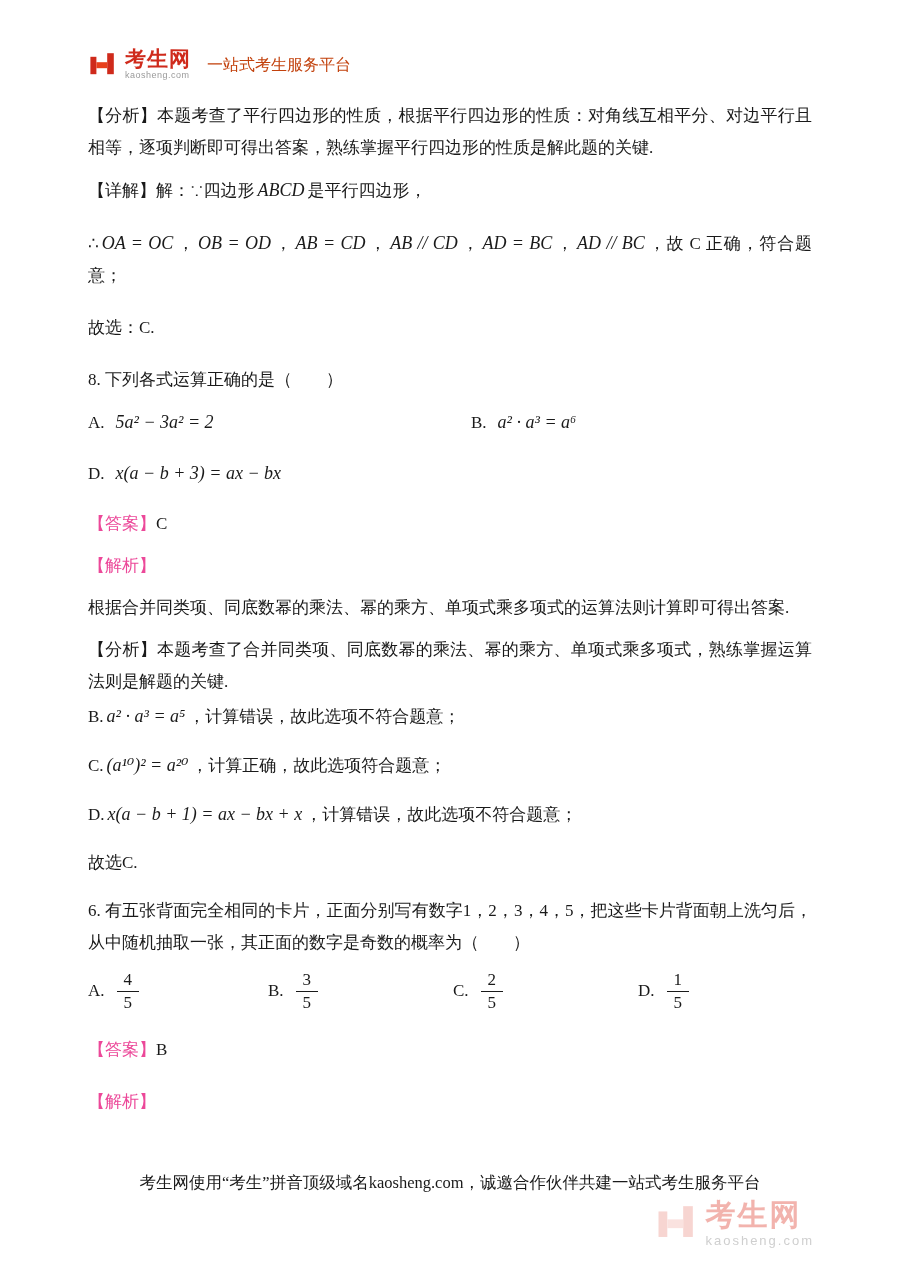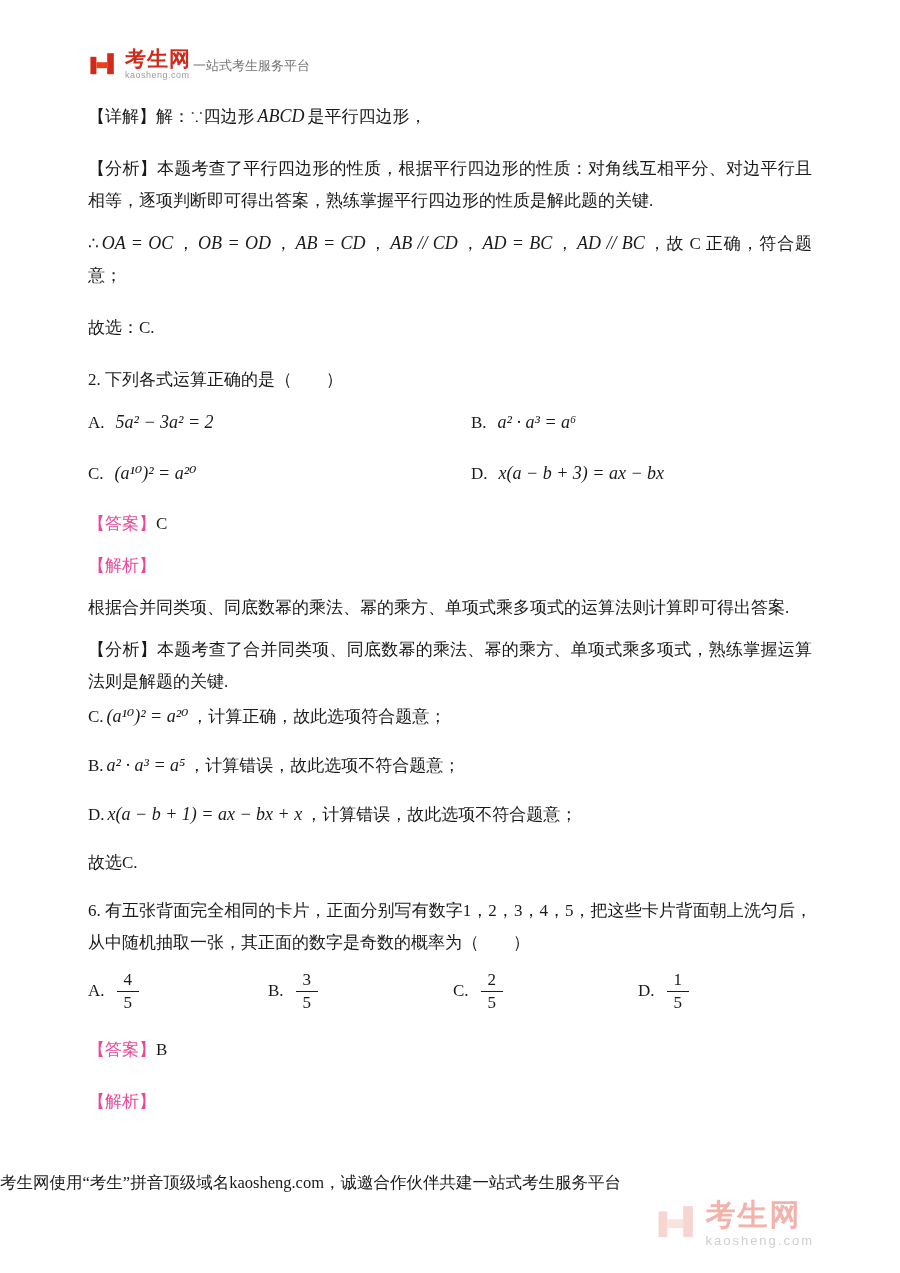--- a/index.html
+++ b/index.html
@@ -6,40 +6,40 @@
   .page{
     position:relative;width:900px;height:1273px;margin:0 auto;background:#ffffff;
     font-family:"Liberation Serif","DejaVu Serif",serif;color:#1a1a1a;overflow:hidden;
   }
   
   .logo{position:absolute;top:48px;left:88px;display:flex;align-items:center;}
   .logo-icon{width:30px;height:30px;display:inline-block;margin-right:7px;}
   .logo-text{display:flex;flex-direction:column;line-height:1;}
   .logo-brand{font-family:"Liberation Sans","DejaVu Sans",sans-serif;font-weight:bold;font-size:21px;color:#cf2a1b;letter-spacing:1px;}
   .logo-domain{font-family:"Liberation Sans","DejaVu Sans",sans-serif;font-size:9px;color:#9a9a9a;margin-top:2px;letter-spacing:.5px;}
-  .logo-tagline{font-family:"Liberation Sans","DejaVu Sans",sans-serif;font-size:13px;color:#737373;margin-left:2px;margin-top:3px;}
+  .logo-tagline{font-family:"Liberation Sans","DejaVu Sans",sans-serif;font-size:16px;color:#c2410c;margin-left:16px;margin-top:3px;}
   
   .doc{position:absolute;top:100px;left:88px;right:88px;text-align:justify;}
   .para{font-size:17px;line-height:32px;margin:0 0 10px 0;}
   .para.tight{margin-bottom:2px;}
   .para.sp-md{margin-bottom:16px;}
   .para.sp-lg{margin-bottom:20px;}
   .txt{font-family:"Liberation Serif","DejaVu Serif",serif;}
   .math{font-family:"Liberation Serif","DejaVu Serif",serif;font-style:italic;font-size:18px;padding:0 3px;white-space:nowrap;}
   .ans-label{color:#ec4899;}
   .opt-row{margin:0 0 18px 0;font-size:17px;line-height:32px;}
   .opt-two{display:grid;grid-template-columns:1fr 1fr;gap:42px;}
   .opt-four{display:grid;grid-template-columns:180px 185px 185px 1fr;align-items:center;margin-bottom:20px;}
   .opt-cell{white-space:nowrap;}
   .opt-label{margin-right:8px;}
   .frac{display:inline-block;vertical-align:middle;text-align:center;line-height:1.3;font-size:17px;margin-left:4px;}
   .frac .num{display:block;padding:0 7px;}
   .frac .den{display:block;padding:0 7px;border-top:1.4px solid #1a1a1a;}
   
-  .footer{position:absolute;left:0;right:0;top:1172px;text-align:left;font-size:16.5px;color:#1a1a1a;}
+  .footer{position:absolute;left:0;right:0;top:1172px;text-align:center;font-size:16.5px;color:#1a1a1a;}
   
   .watermark{position:absolute;right:86px;top:1200px;display:flex;align-items:flex-start;}
   .wm-icon{width:44px;height:44px;display:inline-block;margin-right:6px;opacity:.55;}
   .wm-text{display:flex;flex-direction:column;line-height:1;}
   .wm-brand{font-family:"Liberation Sans","DejaVu Sans",sans-serif;font-weight:bold;font-size:30px;color:#f2b3ad;letter-spacing:2px;}
   .wm-domain{font-family:"Liberation Sans","DejaVu Sans",sans-serif;font-size:13px;color:#cfcfcf;letter-spacing:2px;margin-top:4px;}
 </style>
 </head>
 <body>
 
@@ -54,39 +54,38 @@
       </svg>
     </span>
     <span class="logo-text">
       <span class="logo-brand">考生网</span>
       <span class="logo-domain">kaosheng.com</span>
     </span>
     <span class="logo-tagline">一站式考生服务平台</span>
   </header>
 
   <main class="doc">
+      <div class="para"><span class="txt">【分析】本题考查了平行四边形的性质，根据平行四边形的性质：对角线互相平分、对边平行且相等，逐项判断即可得出答案，熟练掌握平行四边形的性质是解此题的关键.</span></div>
       <div class="para sp-lg"><span class="txt">【详解】解：∵四边形</span><span class="math">ABCD</span><span class="txt">是平行四边形，</span></div>
-      <div class="para"><span class="txt">【分析】本题考查了平行四边形的性质，根据平行四边形的性质：对角线互相平分、对边平行且相等，逐项判断即可得出答案，熟练掌握平行四边形的性质是解此题的关键.</span></div>
       <div class="para sp-lg"><span class="txt">∴</span><span class="math">OA = OC</span><span class="txt">，</span><span class="math">OB = OD</span><span class="txt">，</span><span class="math">AB = CD</span><span class="txt">，</span><span class="math">AB // CD</span><span class="txt">，</span><span class="math">AD = BC</span><span class="txt">，</span><span class="math">AD // BC</span><span class="txt">，故 C 正确，符合题意；</span></div>
       <div class="para sp-lg"><span class="txt">故选：C.</span></div>
-      <div class="para"><span class="txt">2. 下列各式运算正确的是（　　）</span></div>
+      <div class="para"><span class="txt">8. 下列各式运算正确的是（　　）</span></div>
       <div class="opt-row opt-two">
         <div class="opt-cell"><span class="opt-label">A.</span><span class="math">5a² − 3a² = 2</span></div>
         <div class="opt-cell"><span class="opt-label">B.</span><span class="math">a² · a³ = a⁶</span></div>
       </div>
       <div class="opt-row opt-two">
-        <div class="opt-cell"><span class="opt-label">C.</span><span class="math">(a¹⁰)² = a²⁰</span></div>
         <div class="opt-cell"><span class="opt-label">D.</span><span class="math">x(a − b + 3) = ax − bx</span></div>
       </div>
       <div class="para"><span class="ans-label">【答案】</span><span class="txt">C</span></div>
       <div class="para"><span class="ans-label">【解析】</span></div>
       <div class="para"><span class="txt">根据合并同类项、同底数幂的乘法、幂的乘方、单项式乘多项式的运算法则计算即可得出答案.</span></div>
       <div class="para tight"><span class="txt">【分析】本题考查了合并同类项、同底数幂的乘法、幂的乘方、单项式乘多项式，熟练掌握运算法则是解题的关键.</span></div>
+      <div class="para sp-md"><span class="txt">B.</span><span class="math">a² · a³ = a⁵</span><span class="txt">，计算错误，故此选项不符合题意；</span></div>
       <div class="para sp-md"><span class="txt">C.</span><span class="math">(a¹⁰)² = a²⁰</span><span class="txt">，计算正确，故此选项符合题意；</span></div>
-      <div class="para sp-md"><span class="txt">B.</span><span class="math">a² · a³ = a⁵</span><span class="txt">，计算错误，故此选项不符合题意；</span></div>
       <div class="para sp-md"><span class="txt">D.</span><span class="math">x(a − b + 1) = ax − bx + x</span><span class="txt">，计算错误，故此选项不符合题意；</span></div>
       <div class="para sp-md"><span class="txt">故选C.</span></div>
       <div class="para"><span class="txt">6. 有五张背面完全相同的卡片，正面分别写有数字1，2，3，4，5，把这些卡片背面朝上洗匀后，从中随机抽取一张，其正面的数字是奇数的概率为（　　）</span></div>
       <div class="opt-row opt-four">
         <div class="opt-cell"><span class="opt-label">A.</span><span class="frac"><span class="num">4</span><span class="den">5</span></span></div>
         <div class="opt-cell"><span class="opt-label">B.</span><span class="frac"><span class="num">3</span><span class="den">5</span></span></div>
         <div class="opt-cell"><span class="opt-label">C.</span><span class="frac"><span class="num">2</span><span class="den">5</span></span></div>
         <div class="opt-cell"><span class="opt-label">D.</span><span class="frac"><span class="num">1</span><span class="den">5</span></span></div>
       </div>
       <div class="para sp-lg"><span class="ans-label">【答案】</span><span class="txt">B</span></div>

